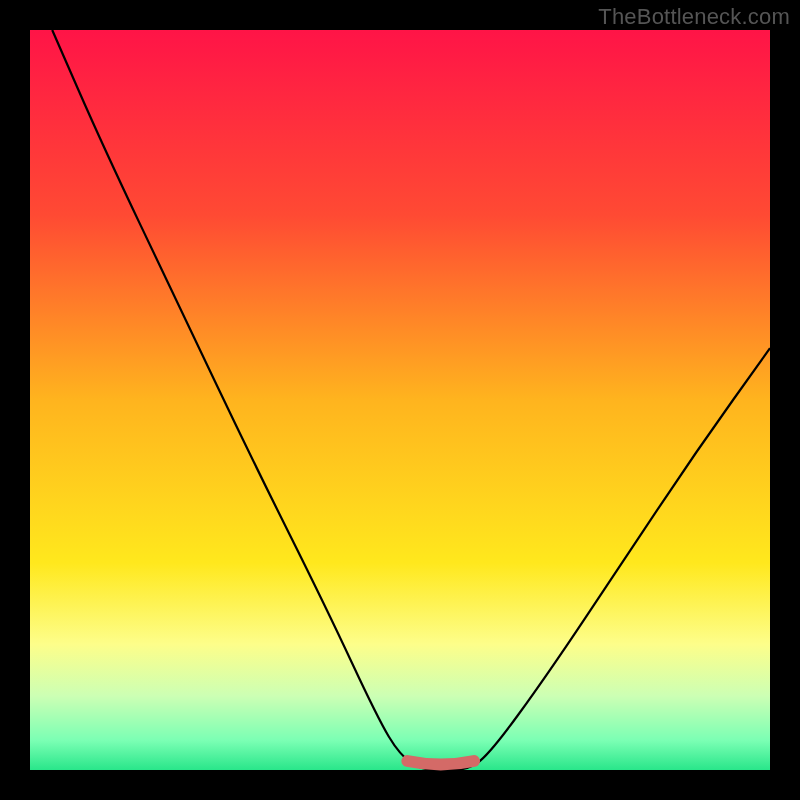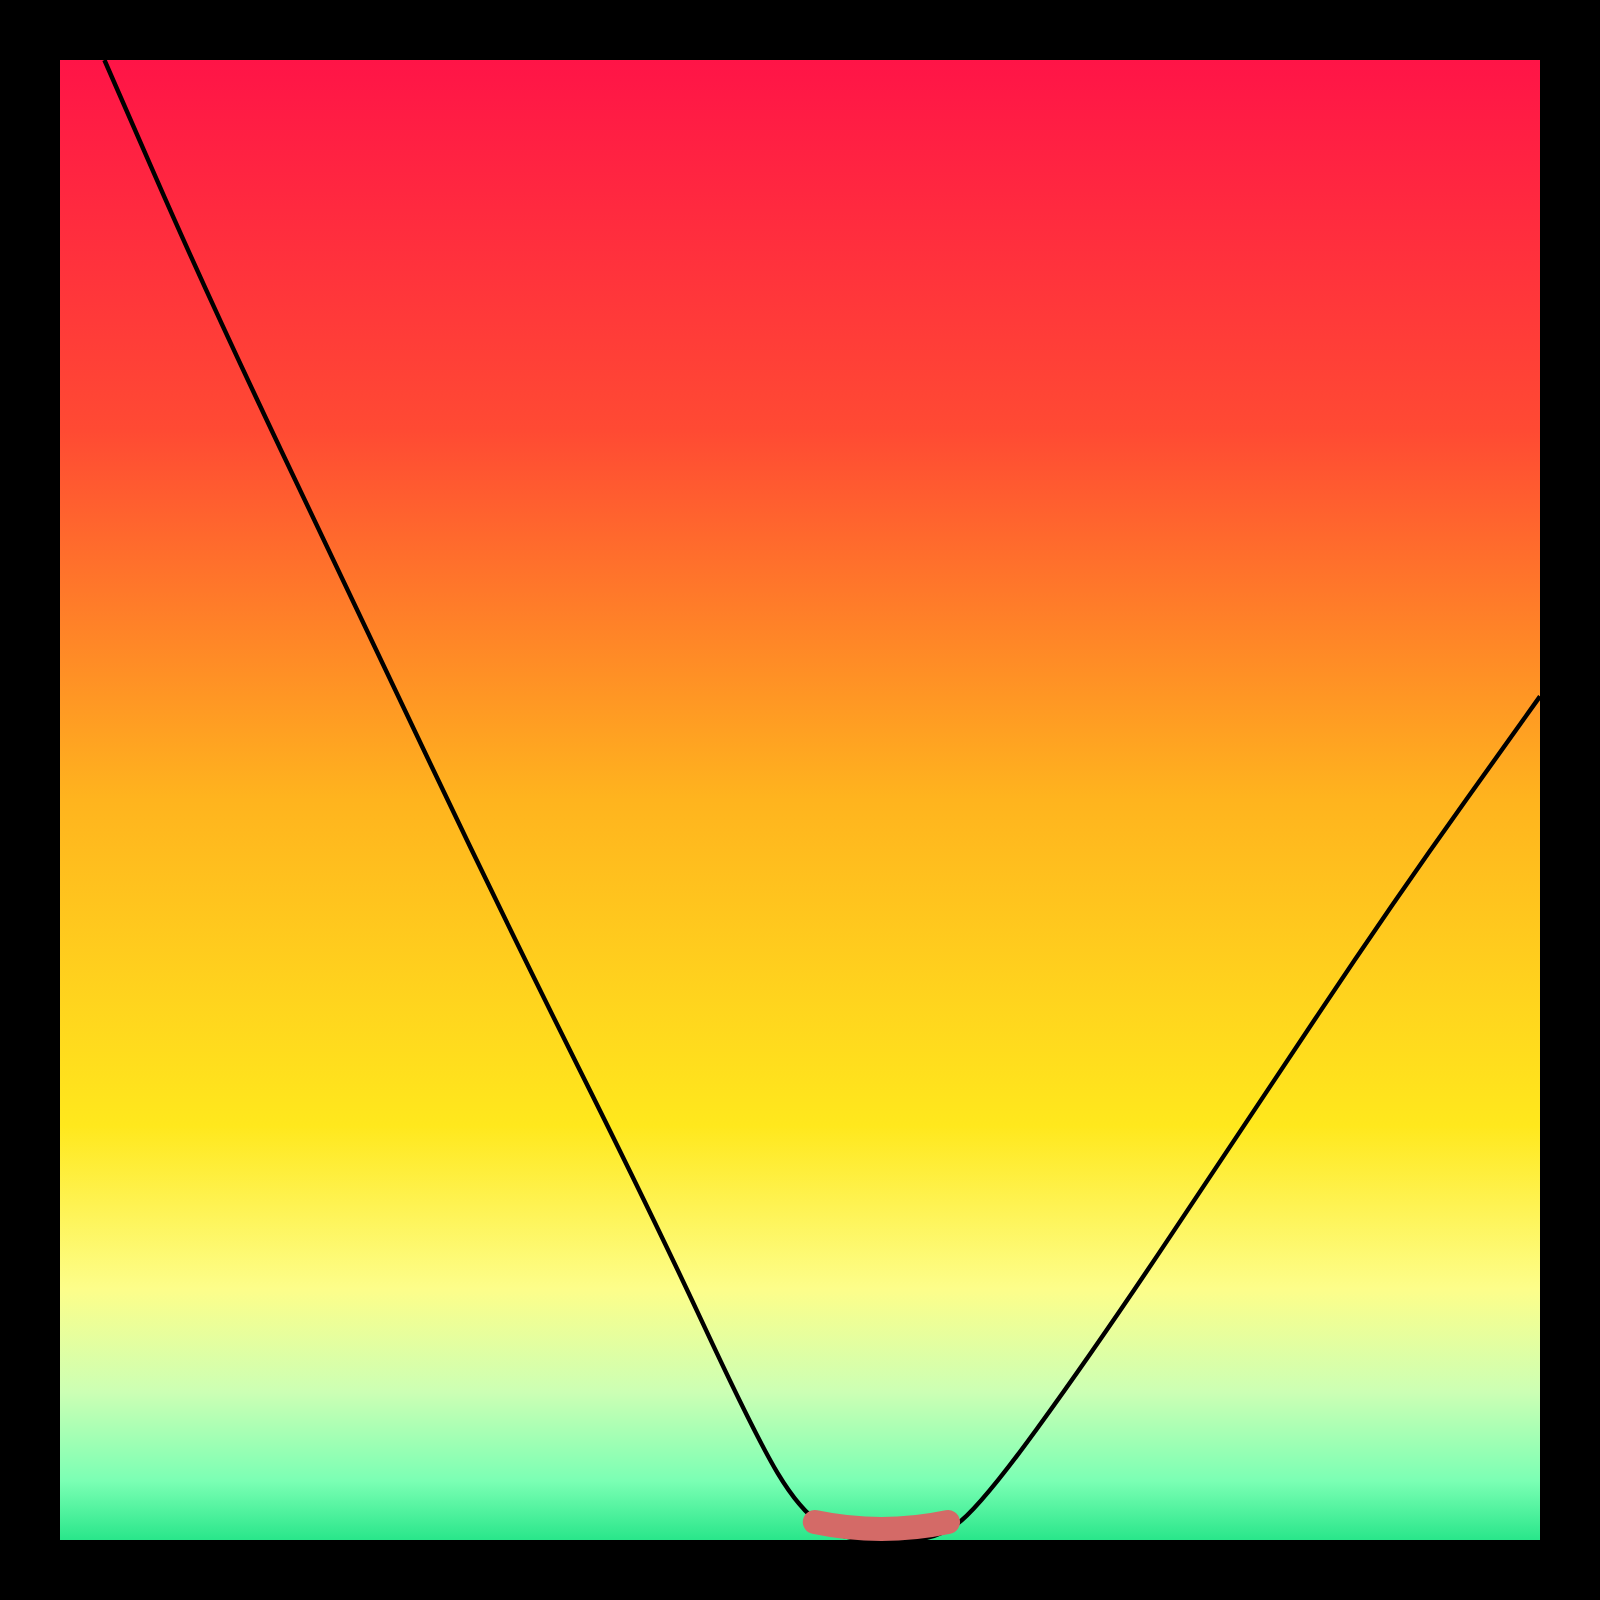--- a/index.html
+++ b/index.html
@@ -29,20 +29,21 @@
   svg.plot {
     position: absolute;
     left: 0;
     top: 0;
   }
 </style>
 </head>
 <body>
 
 <div class="container">
+  <div class="watermark">TheBottleneck.com</div>
 
   <svg class="plot" width="800" height="800" viewBox="0 0 800 800">
     <defs>
       <linearGradient id="bg-grad" x1="0" y1="0" x2="0" y2="1">
           <stop offset="0%" stop-color="#ff1447"></stop>
           <stop offset="25%" stop-color="#ff4a33"></stop>
           <stop offset="50%" stop-color="#ffb41e"></stop>
           <stop offset="72%" stop-color="#ffe81d"></stop>
           <stop offset="83%" stop-color="#fdfe8a"></stop>
           <stop offset="90%" stop-color="#ccffb4"></stop>

